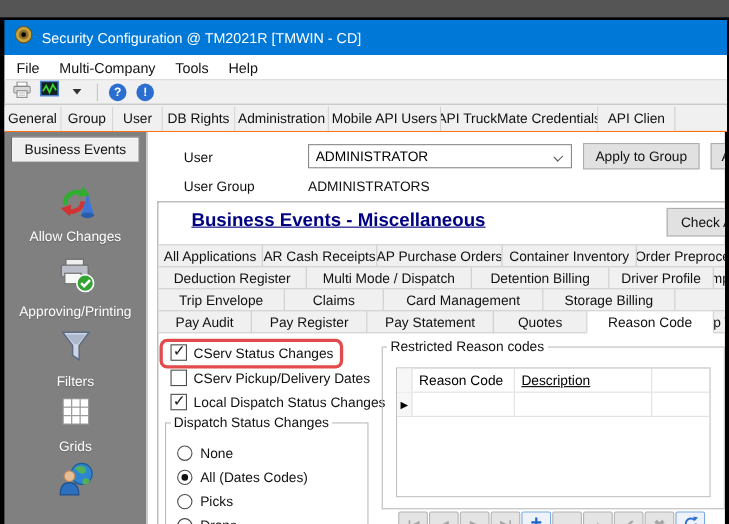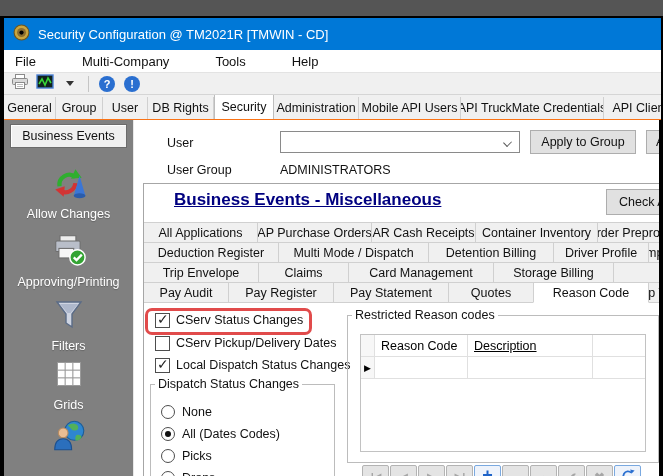--- a/index.html
+++ b/index.html
@@ -8,21 +8,21 @@
   .window {
     position:relative; width:663px; height:476px; margin:16px auto;
     background:#000; border:2px solid #000; overflow:hidden;
   }
   
   .titlebar { position:absolute; left:2px; top:0; right:0; height:32px;
     background:#0078d7; display:flex; align-items:center; padding-left:9px; gap:8px; }
   .titlebar .title { color:#fff; font-size:13px; }
   
   .menubar { position:absolute; left:2px; top:32px; right:0; height:22px;
-    background:#fff; display:flex; align-items:center; padding-left:2px;gap:28px; }
+    background:#fff; display:flex; align-items:center; padding-left:2px; }
   .menubar .mi { font-size:13px; color:#111; padding:2px 9px; cursor:default; }
   
   .toolbar { position:absolute; left:2px; top:54px; right:0; height:23px;
     background:#f0f0f0; border-top:1px solid #e3e3e3; border-bottom:1px solid #d5d5d5;
     display:flex; align-items:center; padding-left:5px; gap:3px; }
   .tbtn { height:20px; min-width:22px; display:flex; align-items:center; justify-content:center; }
   .tb-sep { width:1px; height:16px; background:#c5c5c5; margin:0 4px; }
   .drop-arrow { width:0; height:0; border-left:4px solid transparent; border-right:4px solid transparent; border-top:5px solid #333; }
   .circle-ico { width:16px; height:16px; border-radius:50%; background:#2a6fd0; color:#fff;
     font-size:11px; font-weight:bold; display:flex; align-items:center; justify-content:center; }
@@ -57,21 +57,21 @@
     color:#000080; text-decoration:underline; }
   
   .subtabs { position:absolute; left:0; top:38px; right:0; }
   .strow { display:flex; height:21px; }
   .stab { height:21px; flex:none; display:flex; align-items:center; justify-content:center;
     font-size:12.5px; color:#111; background:#f0f0f0; border:1px solid #d0d0d0; margin-left:-1px;
     white-space:nowrap; overflow:hidden; }
   .stab.grow { flex:1 1 auto; }
   .stab.active { background:#fff; border-bottom:1px solid #fff; position:relative; z-index:2; }
   
-  .cbrow { position:absolute; display:flex; align-items:flex-start; gap:6px; font-size:12.5px; color:#111; }
+  .cbrow { position:absolute; display:flex; align-items:center; gap:6px; font-size:12.5px; color:#111; }
   .cb { width:15px; height:15px; background:#fff; border:1px solid #4d4d4d; position:relative; flex:none; }
   .cb.checked::after { content:"✓"; position:absolute; left:1px; top:-3px; font-size:14px; color:#222; }
   .redbox { position:absolute; left:1px; top:124px; width:167px; height:27px;
     border:3px solid #e14b4b; border-radius:7px; z-index:3; }
   fieldset { border:1px solid #bcbcbc; position:absolute; }
   fieldset legend { font-size:12.5px; color:#111; padding:0 3px; margin-left:4px; }
   .radiorow { position:absolute; display:flex; align-items:center; gap:7px; font-size:12.5px; color:#111; }
   .radio { width:14px; height:14px; border:1px solid #4d4d4d; border-radius:50%; background:#fff;
     position:relative; flex:none; }
   .radio.sel::after { content:""; position:absolute; left:3px; top:3px; width:6px; height:6px;
@@ -152,21 +152,20 @@
     <span class="tbtn">
       <span class="circle-ico">!</span>
     </span>
   </div>
 
   <div class="maintabs">
     <div class="mtab" style="width:52px">General</div>
     <div class="mtab" style="width:47px">Group</div>
     <div class="mtab" style="width:45px">User</div>
     <div class="mtab" style="width:66px">DB Rights</div>
-    <div class="mtab active" style="width:60px">Security</div>
     <div class="mtab" style="width:85px">Administration</div>
     <div class="mtab" style="width:102px">Mobile API Users</div>
     <div class="mtab" style="width:143px">API TruckMate Credentials</div>
     <div class="mtab" style="width:70px">API Clien</div>
   </div>
 
   <div class="sidebar">
     <div class="sb-header">Business Events</div>
 
     <div class="sb-item" style="top:44px">
@@ -234,37 +233,38 @@
           <path d="M3.5 31 Q3.5 20.5 11.5 20.5 Q19.5 20.5 19.5 31 Z" fill="#2b6fbd" stroke="#1d4f8d"></path>
         </svg>
       </span>
     </div>
   </div>
 
   <div class="content">
 
     <span class="flabel" style="left:33px; top:16px">User</span>
     <div class="combo">
+      <span>ADMINISTRATOR</span>
       <span class="chev"></span>
     </div>
     <div class="pbtn" style="left:396px; top:10px; width:106px; height:24px">Apply to Group</div>
     <div class="pbtn" style="left:512px; top:10px; width:40px; height:24px; justify-content:flex-start; padding-left:9px">A</div>
 
     <span class="flabel" style="left:33px; top:43px">User Group</span>
     <span class="flabel" style="left:146px; top:43px">ADMINISTRATORS</span>
 
     <div class="panel">
       <span class="heading">Business Events - Miscellaneous</span>
       <div class="pbtn" style="left:462px; top:5px; width:75px; height:26px; justify-content:flex-start; padding-left:12px">Check A</div>
 
       <div class="subtabs">
         <div class="strow">
-          <div class="stab" style="width:115px">All Applications</div>
+          <div class="stab" style="width:96px">All Applications</div>
+          <div class="stab" style="width:105px">AR Cash Receipts</div>
           <div class="stab" style="width:115px">AP Purchase Orders</div>
-          <div class="stab" style="width:105px">AR Cash Receipts</div>
           <div class="stab" style="width:123px">Container Inventory</div>
           <div class="stab grow">Order Preproce</div>
         </div>
         <div class="strow" style="margin-top:-1px">
           <div class="stab" style="width:136px">Deduction Register</div>
           <div class="stab" style="width:151px">Multi Mode / Dispatch</div>
           <div class="stab" style="width:126px">Detention Billing</div>
           <div class="stab" style="width:96px">Driver Profile</div>
           <div class="stab grow">Emplo</div>
         </div>

